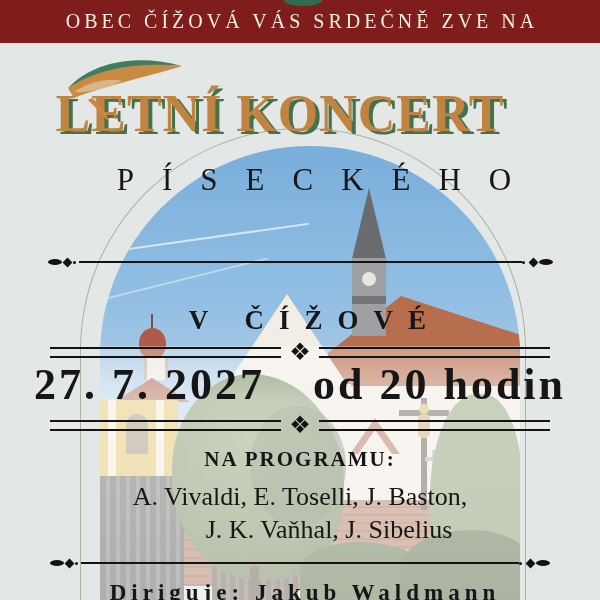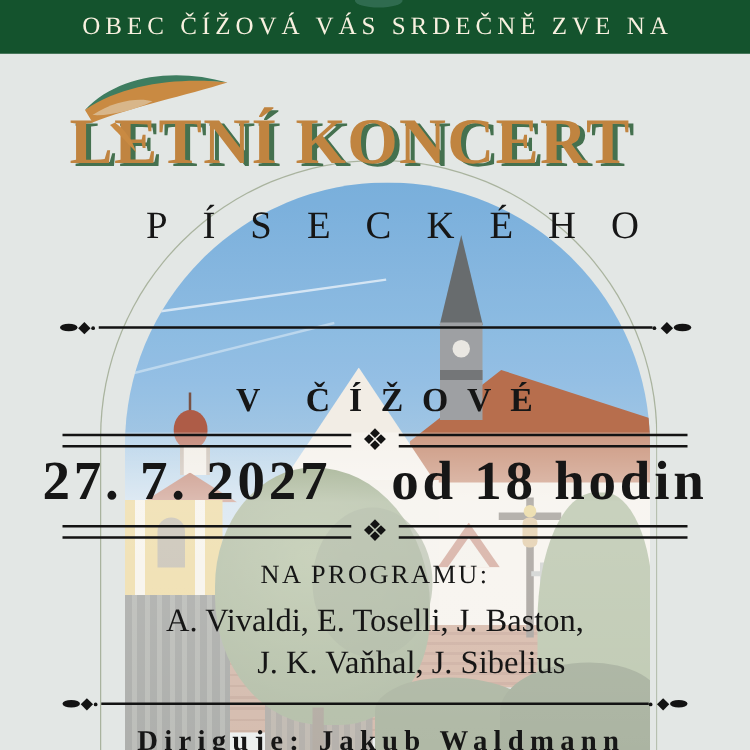--- a/index.html
+++ b/index.html
@@ -5,21 +5,21 @@
   html,body{margin:0;padding:0;}
   .poster{
     position:relative;width:600px;height:600px;overflow:hidden;
     background:#e3e7e5;
     font-family:"Liberation Serif","DejaVu Serif",serif;
     color:#161616;
   }
   
   .banner{
     position:absolute;left:0;top:0;width:600px;height:43px;
-    background:#14532d;z-index:30;
+    background:#7f1d1d;z-index:30;
     display:flex;align-items:center;justify-content:center;
   }
   .banner-text{
     color:#f7f0df;font-size:20px;letter-spacing:4px;padding-left:4px;
     font-weight:400;white-space:nowrap;
   }
   .logo-arc{
     position:absolute;left:284px;top:-5px;width:38px;height:11px;
     background:#2f6b4f;border-radius:50%;z-index:31;
   }
@@ -94,21 +94,21 @@
     background:linear-gradient(rgba(255,255,255,.30),rgba(255,255,255,.58) 22%,rgba(255,255,255,.52));}
   .wash-top{inset:0;background:rgba(255,255,255,.07);}
   
   .tline{position:absolute;left:0;width:600px;text-align:center;line-height:1;z-index:20;white-space:nowrap;}
   .orch1{top:164px;font-size:31px;font-weight:500;letter-spacing:28px;padding-left:28px;}
   .orch2{top:202px;font-size:37px;font-weight:600;letter-spacing:3px;}
   .venue1{top:277px;font-size:27px;font-weight:700;letter-spacing:1.5px;}
   .venue2{top:307px;font-size:27px;font-weight:600;letter-spacing:15px;padding-left:15px;}
   .dateline{top:363px;font-size:44px;font-weight:700;letter-spacing:3px;}
   .dateline .time{margin-left:34px;}
-  .prog-head{top:449px;font-size:21px;font-weight:400;letter-spacing:2px;}
+  .prog-head{top:449px;font-size:21px;font-weight:700;letter-spacing:2px;}
   .prog1{top:484px;font-size:26px;}
   .prog2{top:517px;font-size:26px;margin-left:29px;}
   .conductor{top:581px;font-size:23px;font-weight:600;letter-spacing:5px;padding-left:5px;}
   
   .nib-divider{position:absolute;height:10px;display:flex;align-items:center;z-index:20;}
   .nib-divider .line{flex:1;height:2px;background:#131313;}
   .nib-divider .ellipse{width:14px;height:6px;background:#131313;border-radius:50%;}
   .nib-divider .diamond{width:7px;height:7px;background:#131313;transform:rotate(45deg);margin:0 2px;}
   .nib-divider .dot{width:3px;height:3px;background:#131313;border-radius:50%;margin-right:3px;}
   .nib1{left:48px;top:257px;width:505px;}
@@ -197,21 +197,21 @@
   <div class="tline venue2">V ČÍŽOVÉ</div>
 
   <div class="orn-divider orn1">
     <span class="dline"></span>
     <span class="orn">❖</span>
     <span class="dline"></span>
   </div>
 
   <div class="tline dateline">
     <span class="date">27. 7. 2027</span>
-    <span class="time">od 18 hodin</span>
+    <span class="time">od 20 hodin</span>
   </div>
 
   <div class="orn-divider orn2">
     <span class="dline"></span>
     <span class="orn">❖</span>
     <span class="dline"></span>
   </div>
 
   <div class="tline prog-head">NA PROGRAMU:</div>
   <div class="tline prog1">A. Vivaldi, E. Toselli, J. Baston,</div>

